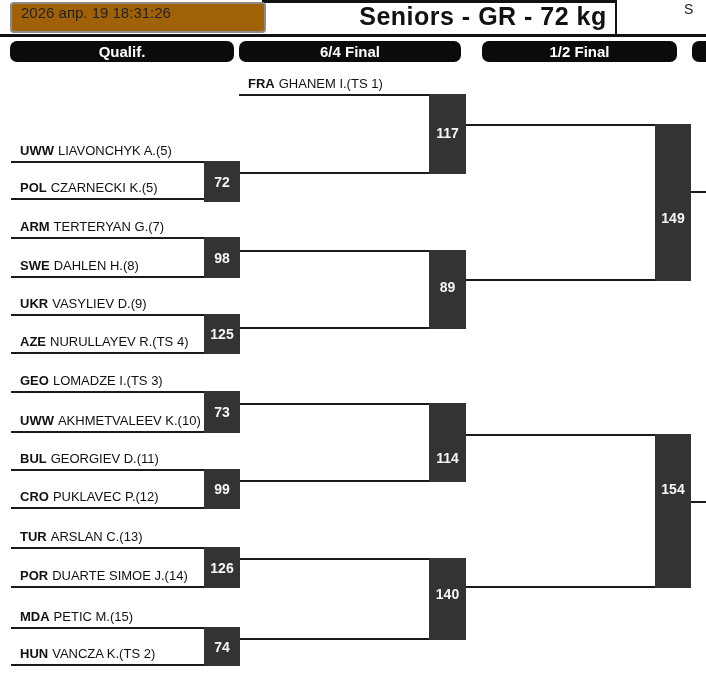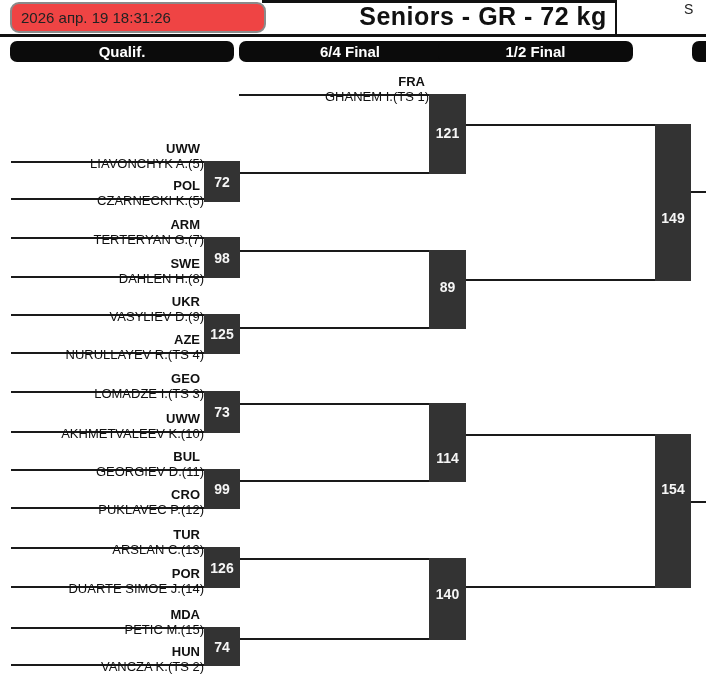--- a/index.html
+++ b/index.html
@@ -4,42 +4,42 @@
 <style>
   html,body{margin:0;padding:0;background:#fff;}
   #screen{
     position:relative;width:706px;height:691px;background:#ffffff;
     overflow:hidden;font-family:"Liberation Sans",sans-serif;
   }
   
   .band-line{position:absolute;background:#111;}
   .datetime-box{
     position:absolute;left:10px;top:2px;width:256px;height:31px;
-    background:#ef4444;border:2px solid #8a8a8a;border-radius:9px;
-    box-sizing:border-box;display:flex;align-items:center;
+    background:#a16207;border:2px solid #8a8a8a;border-radius:4px;
+    box-sizing:border-box;display:flex;
     font-size:15px;color:#222;padding-left:9px;z-index:3;
   }
   .page-title{
     position:absolute;left:300px;top:2px;width:366px;text-align:center;
     font-size:25px;font-weight:bold;color:#111;letter-spacing:0.5px;z-index:2;
   }
   .corner-s{position:absolute;left:684px;top:1px;font-size:14px;color:#222;}
   
   .tab{
     position:absolute;top:41px;height:21px;background:#0b0b0b;color:#fff;
     border-radius:7px;display:flex;align-items:center;justify-content:center;
     font-size:15px;font-weight:bold;box-sizing:border-box;
   }
   
   .ath{
     position:absolute;height:22px;box-sizing:border-box;
     border-bottom:2px solid #1a1a1a;
     display:flex;align-items:flex-end;
     padding:0 0 3px 9px;white-space:nowrap;
-    font-size:13px;color:#111;flex-direction:column;
+    font-size:13px;color:#111;
   }
   .ath .cc{font-weight:bold;margin-right:4px;}
   .conn{position:absolute;height:2px;background:#1a1a1a;}
   .mb{
     position:absolute;background:#333333;color:#f6f6f6;
     font-size:14px;font-weight:bold;text-align:center;box-sizing:border-box;
   }
   .mb.center{display:flex;align-items:center;justify-content:center;}
   .mb .num{display:block;}
 </style>
@@ -54,21 +54,21 @@
 
   <div class="datetime-box">
     <span>2026 апр. 19 18:31:26</span>
   </div>
 
   <div class="page-title">Seniors - GR - 72 kg</div>
   <div class="corner-s">S</div>
 
   <div class="tab" style="left:10px;width:224px">Qualif.</div>
   <div class="tab" style="left:239px;width:222px">6/4 Final</div>
-  <div class="tab" style="left:438px;width:195px">1/2 Final</div>
+  <div class="tab" style="left:482px;width:195px">1/2 Final</div>
   <div class="tab" style="left:692px;width:24px"></div>
 
   <div class="ath" style="top:74px;left:239px;width:190px">
     <span class="cc">FRA</span>
     <span class="nm">GHANEM I.(TS 1)</span>
   </div>
   <div class="ath" style="top:141px;left:11px;width:193px">
     <span class="cc">UWW</span>
     <span class="nm">LIAVONCHYK A.(5)</span>
   </div>
@@ -141,21 +141,21 @@
     <span class="num">99</span>
   </div>
   <div class="mb center" style="left:204px;top:547px;width:36px;height:41px">
     <span class="num">126</span>
   </div>
   <div class="mb center" style="left:204px;top:627px;width:36px;height:39px">
     <span class="num">74</span>
   </div>
 
   <div class="mb" style="left:429px;top:94px;width:37px;height:80px;padding-top:31px">
-    <span class="num">121</span>
+    <span class="num">117</span>
   </div>
   <div class="mb" style="left:429px;top:250px;width:37px;height:79px;padding-top:29px">
     <span class="num">89</span>
   </div>
   <div class="mb" style="left:429px;top:403px;width:37px;height:79px;padding-top:47px">
     <span class="num">114</span>
   </div>
   <div class="mb" style="left:429px;top:558px;width:37px;height:82px;padding-top:28px">
     <span class="num">140</span>
   </div>

